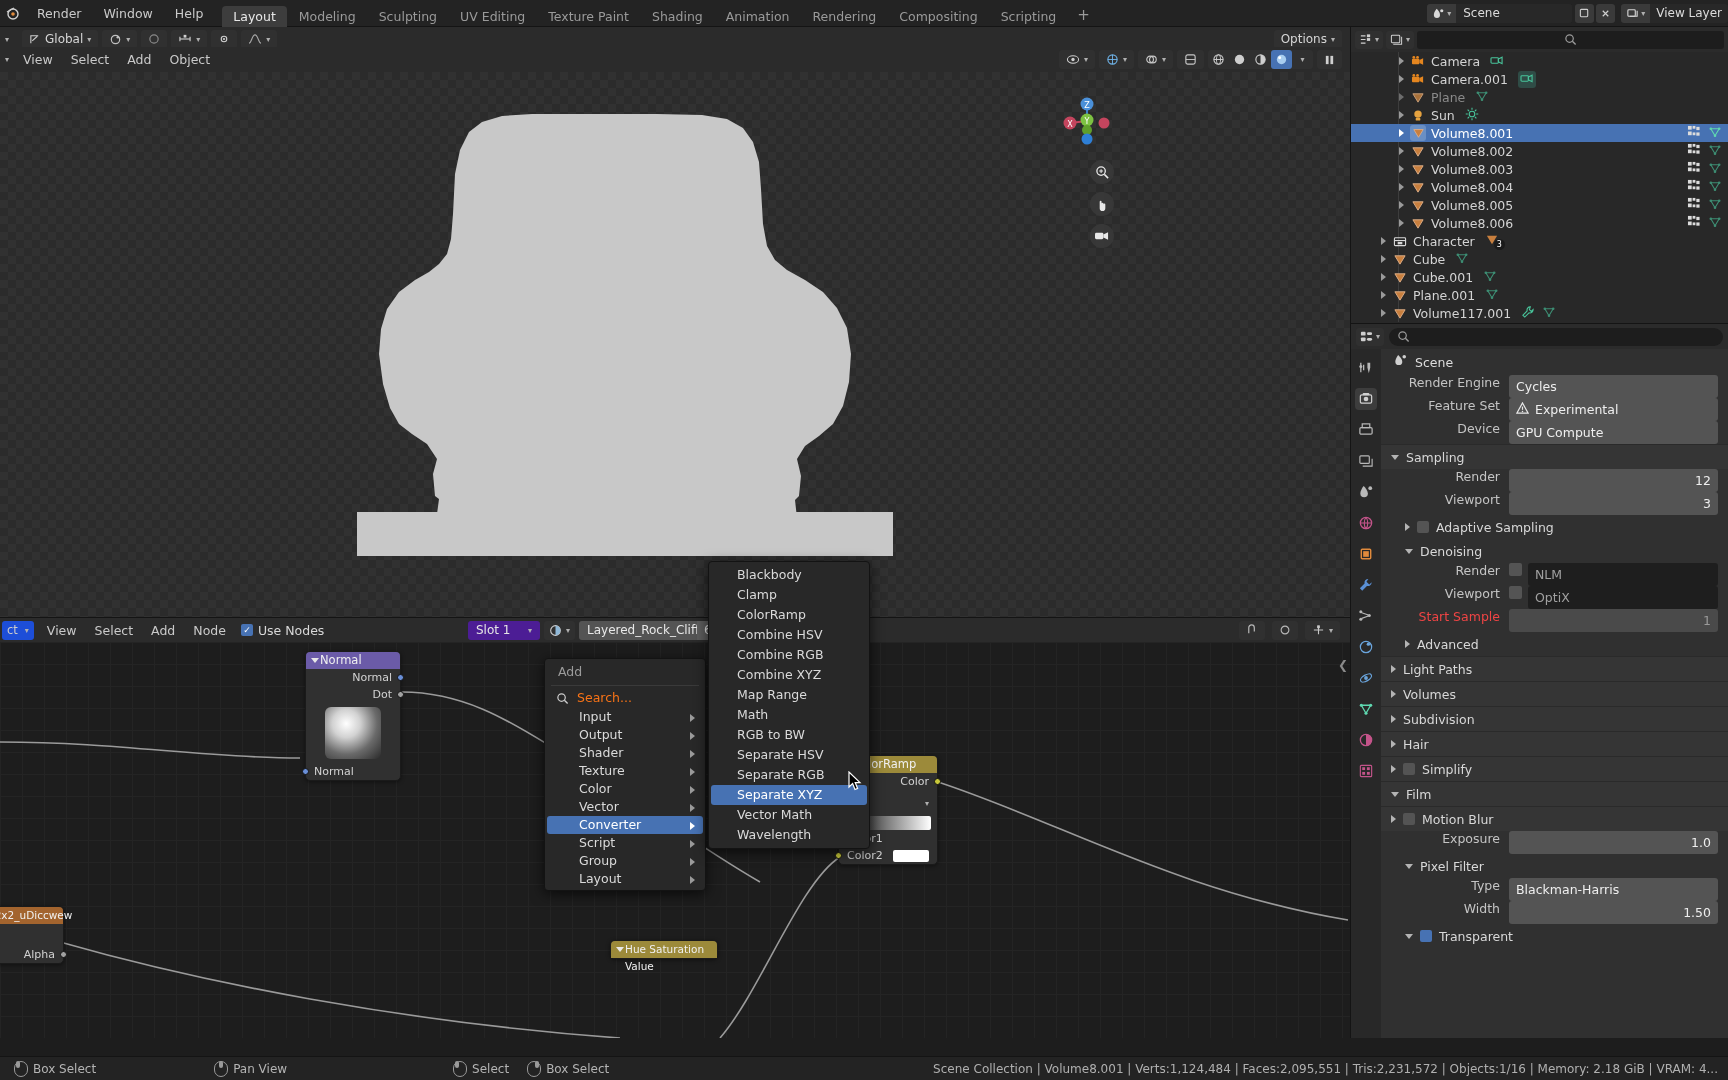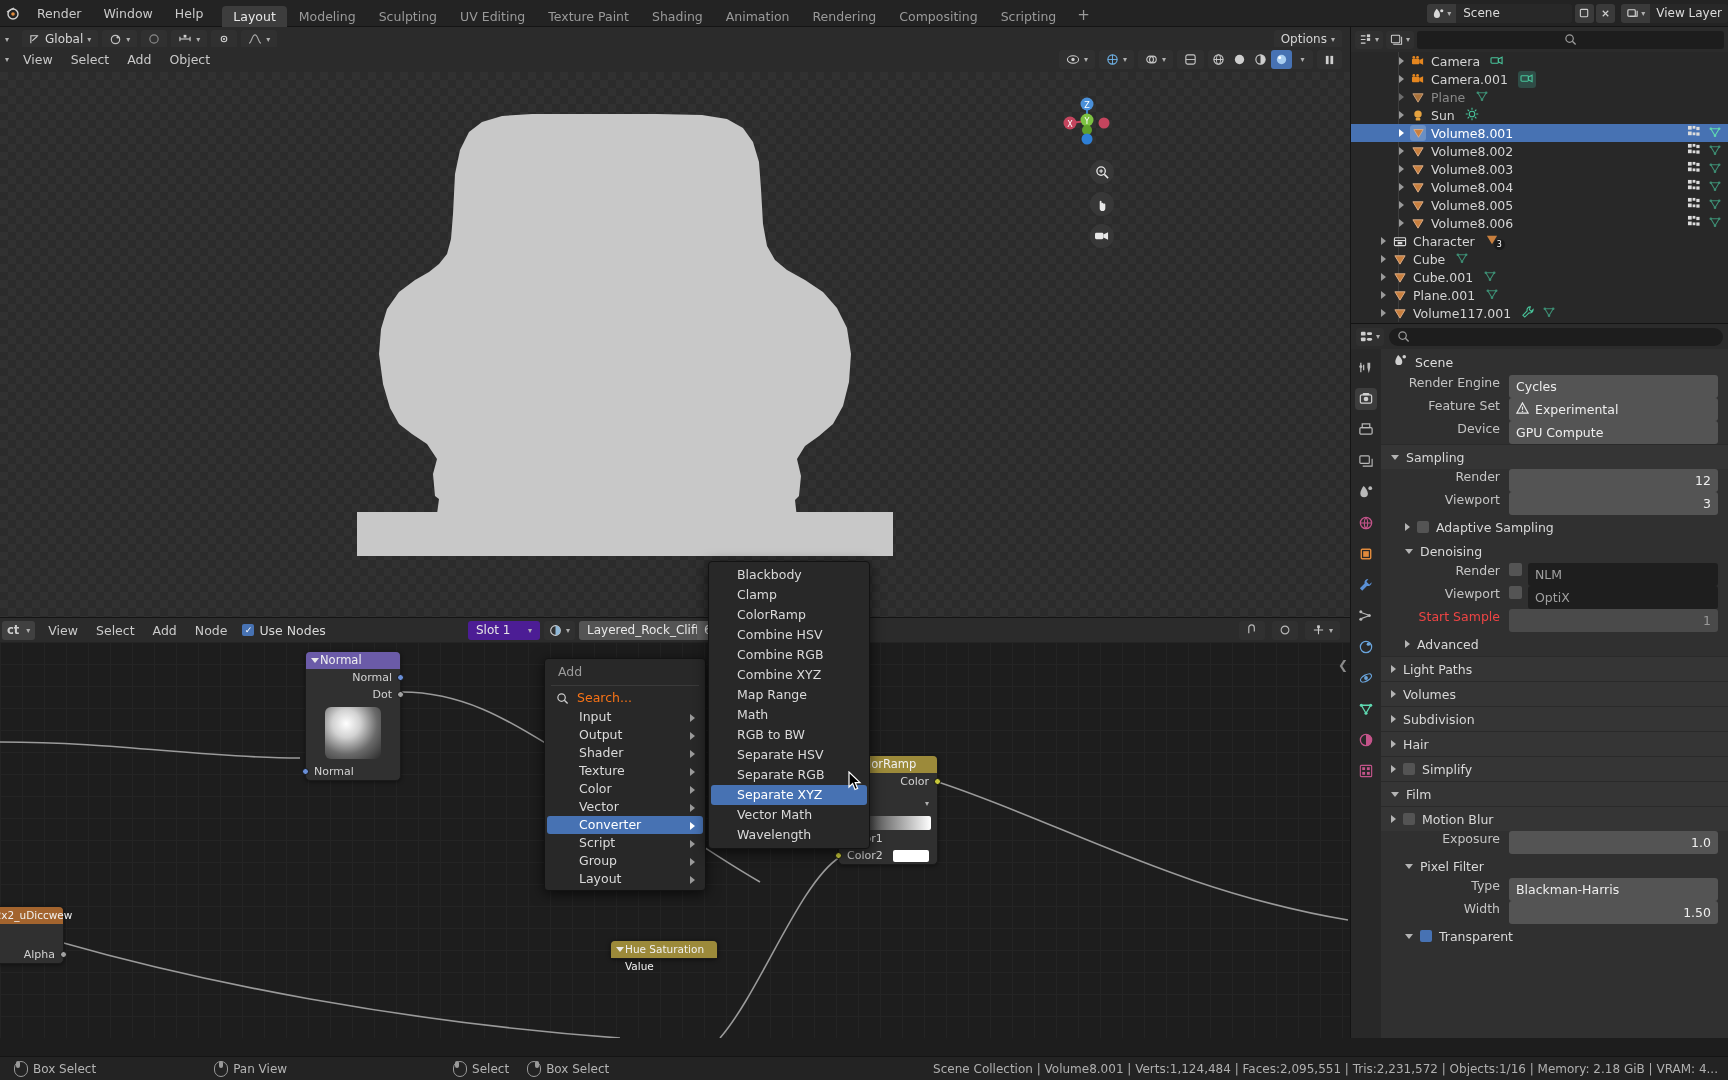--- a/index.html
+++ b/index.html
@@ -75,22 +75,22 @@
   
   .gizmo { position:absolute; right:232px; top:18px; width:62px; height:62px; }
   .nav-btn { position:absolute; right:236px; width:24px;height:24px;border-radius:50%;
      background:#3b3b3bcc; display:flex;align-items:center;justify-content:center;color:#ddd;}
 
   
   .ne-header {
     position:absolute; left:0; top:617px; width:1350px; height:25px;
     background:#2b2b2b; display:flex; align-items:center; border-top:1px solid #141414;
   }
-  .ne-select { display:flex;align-items:center;height:19px;background:#404040;border-radius:3px;
-     padding:0 5px; margin:0 4px 0 2px;font-weight:bold;}
+  .ne-select { display:flex;align-items:center;height:19px;background:#1d4ed8;border-radius:3px;
+     padding:0 5px; margin:0 4px 0 2px;}
   .checkbox { width:12px;height:12px;border-radius:2px;background:#4772b3;display:inline-flex;
      align-items:center;justify-content:center;color:#fff;font-size:9px;margin-right:5px;}
   .slot-field { display:flex;align-items:center;height:19px;background:#4c1d95;border-radius:3px;
      padding:0 8px;min-width:72px;justify-content:space-between;font-size:12px;}
   .mat-field { display:flex;align-items:center;height:19px;background:#545454;border-radius:3px;
      margin-left:4px; overflow:hidden;}
   .mat-name{padding:0 8px;font-size:12px;color:#e8e8e8;max-width:118px;overflow:hidden;white-space:nowrap;}
   .mat-users{padding:0 7px;height:19px;line-height:19px;background:#5d5d5d;font-size:12px;}
 
   

